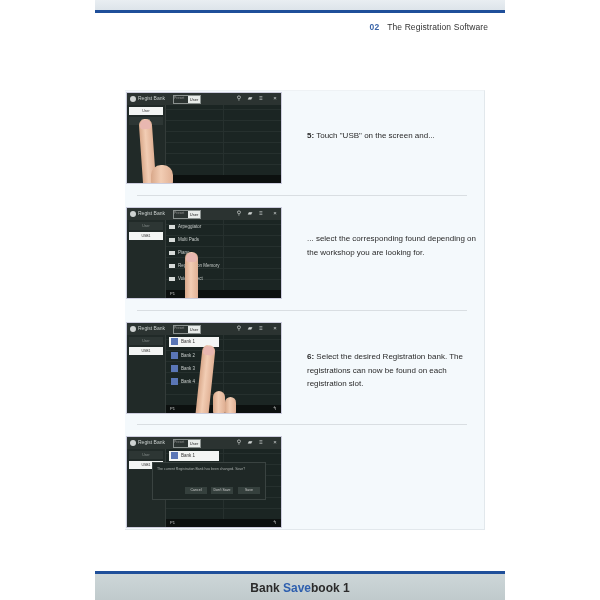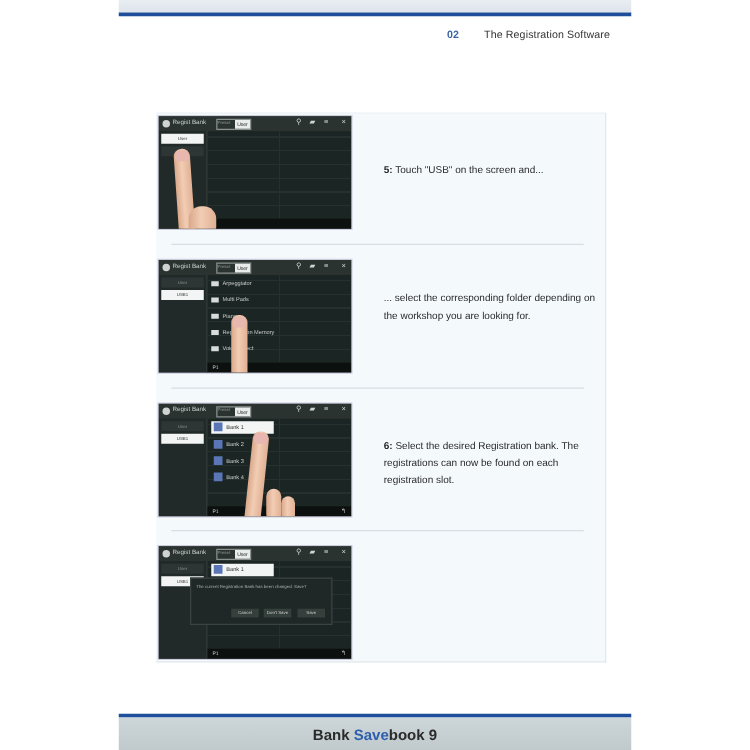--- a/index.html
+++ b/index.html
@@ -1,21 +1,21 @@
 <!DOCTYPE html>
 <html><head>
 <meta charset="utf-8">
 <style>
   html, body { margin:0; padding:0; }
   body { width:600px; height:600px; background:#ffffff; position:relative; overflow:hidden; font-family:"Liberation Sans", sans-serif; }
   .page { position:absolute; left:95px; top:0; width:410px; height:600px; background:#fff; }
   .top-band { position:absolute; left:0; top:0; width:410px; height:10px; background:linear-gradient(#e9eef2,#dde4ea); }
   .top-rule { position:absolute; left:0; top:10px; width:410px; height:3px; background:#1f4f9a; }
   .chapter { position:absolute; right:17px; top:22px; font-size:8.5px; color:#333; letter-spacing:0.1px; }
-  .chapter .num { color:#3a64a8; font-weight:bold; margin-right:20px; }
+  .chapter .num { color:#3a64a8; font-weight:bold; margin-right:8px; }
 
   .content { position:absolute; left:30px; top:90px; width:359px; height:438px; background:#f4f9fc; border-right:1px solid #e2e8ec; border-top:1px solid #eef2f5; border-bottom:1px solid #e2e8ec; }
   .row { position:absolute; left:0; width:359px; height:96px; }
   .sep { position:absolute; left:12px; width:330px; height:1px; background:#d9dee2; }
 
   .screen { position:absolute; left:2px; top:2px; width:154px; height:90px; background:#1b2523; overflow:hidden; box-shadow:0 0 0 1px #ccd; }
   .scr-title { position:absolute; left:0; top:0; width:154px; height:12px; background:#2b3331; }
   .scr-title .ic-app { position:absolute; left:3px; top:3px; width:6px; height:6px; border-radius:50%; background:#cfd3d2; }
   .scr-title .ttl { position:absolute; left:11px; top:2px; font-size:5px; color:#c9cfcd; }
   .scr-title .sw { position:absolute; left:46px; top:2px; width:26px; height:7px; border:1px solid #8a918f; font-size:3.5px; color:#999; }
@@ -111,21 +111,21 @@
         <div class="folder" style="top:40px;"><span class="fi"></span><span>Piano</span></div>
         <div class="folder" style="top:53px;"><span class="fi"></span><span>Registration Memory</span></div>
         <div class="folder" style="top:66px;"><span class="fi"></span><span>Voice Select</span></div>
         <div class="scr-bottom">
             <span class="p">P1</span>
           </div>
         <div class="finger" style="left:58px;top:44px;width:13px;height:50px;">
             <div class="nail"></div>
           </div>
       </div>
-      <div class="text" style="top:26px;width:172px;">... select the corresponding folder depending on the workshop you are looking for.</div>
+      <div class="text" style="top:26px;width:172px;">... select the corresponding found depending on the workshop you are looking for.</div>
     </div>
     <div class="sep" style="top:219px;"></div>
 
     <div class="row" style="top:230px;">
       <div class="screen">
         <div class="scr-title">
           <span class="ic-app"></span>
           <span class="ttl">Regist Bank</span>
           <span class="sw"><span>Preset</span><span class="on">User</span></span>
           <span class="tb" style="left:108px;">⚲</span>
@@ -182,16 +182,16 @@
         <div class="scr-bottom">
             <span class="p">P1</span>
             <span class="r">↰</span>
           </div>
       </div>
     </div>
   </div>
 
   <div class="footer-rule"></div>
   <div class="footer">
-    <div class="ft"><span>Bank </span><span class="hl">Save</span><span>book 9</span></div>
+    <div class="ft"><span>Bank </span><span class="hl">Save</span><span>book 1</span></div>
     <div class="pn">21</div>
   </div>
 </div>
 
 </body></html>

